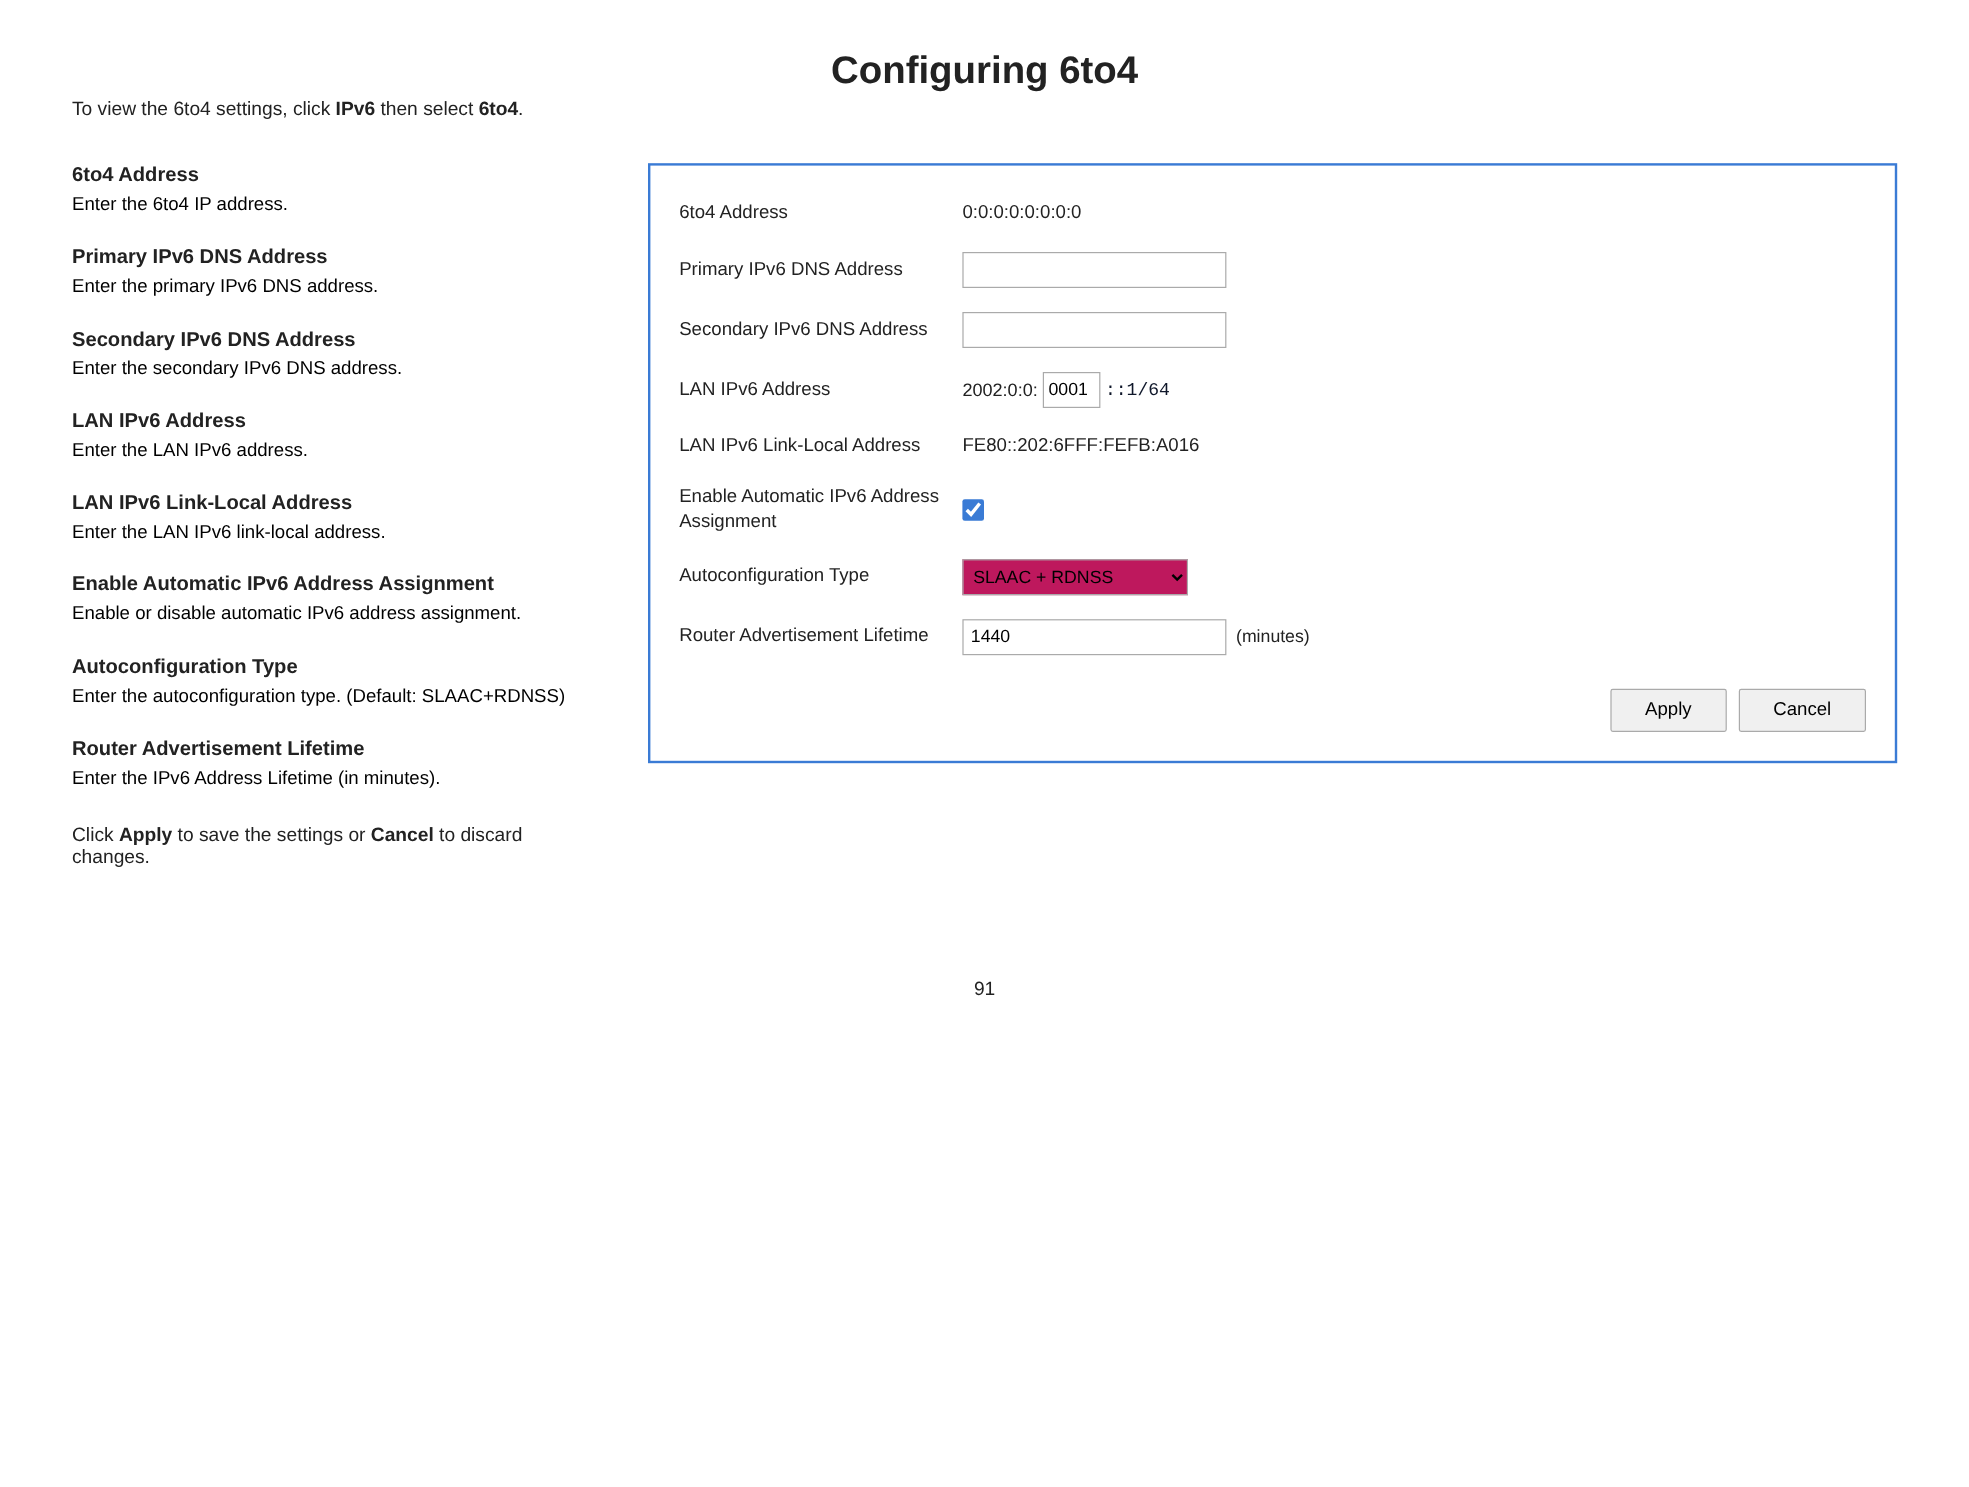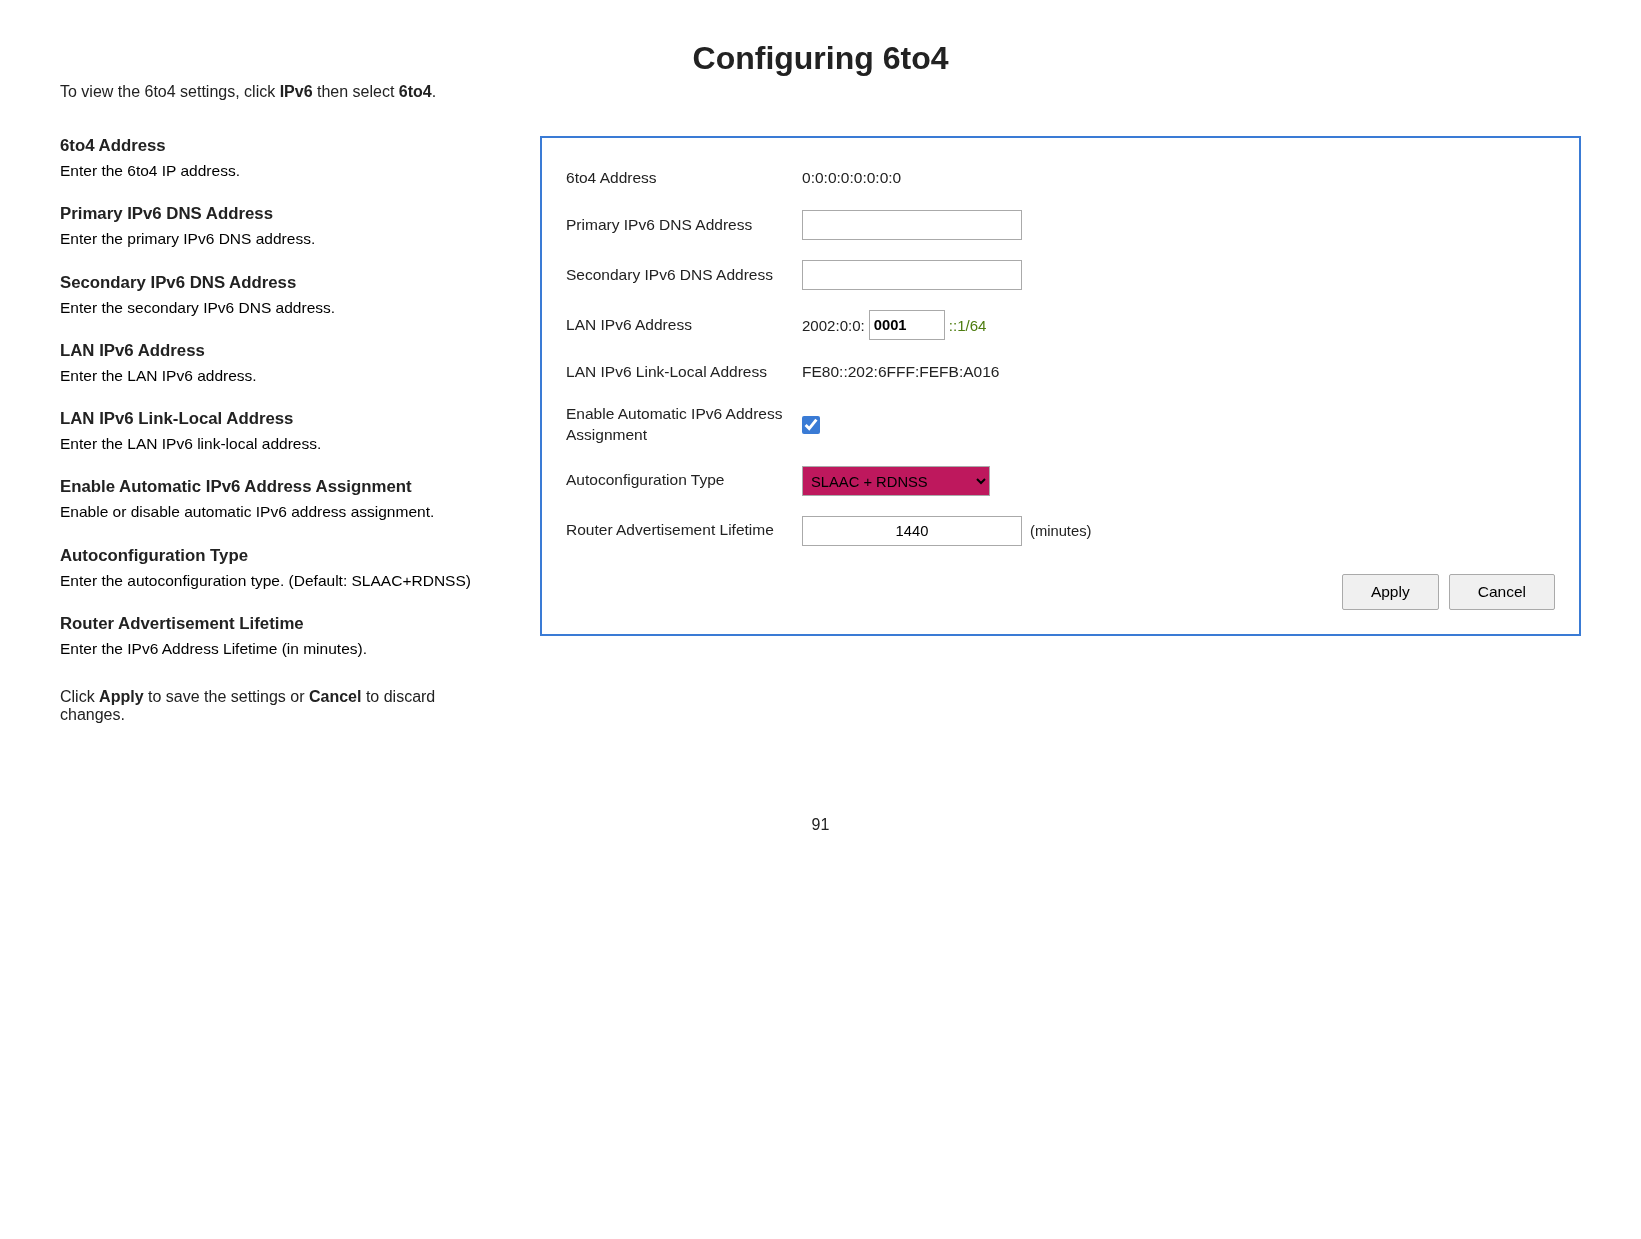--- a/index.html
+++ b/index.html
@@ -91,46 +91,45 @@
       color: #222;
     }
 
     .form-input {
       width: 220px;
       height: 30px;
       border: 1px solid #aaa;
       padding: 2px 6px;
       font-size: 0.95em;
       background: #fff;
-      text-align: center;
     }
 
     .lan-ipv6-row {
       display: flex;
       align-items: center;
       gap: 4px;
     }
 
     .lan-prefix {
       font-size: 0.97em;
       color: #222;
     }
 
     .lan-input-small {
-      width: 76px;
+      width: 48px;
       height: 30px;
       border: 1px solid #aaa;
       padding: 2px 4px;
       font-size: 0.95em;
-      font-weight: bold;
     }
 
     .lan-suffix {
       font-size: 0.97em;
-      color: #4d7c0f;
+      color: #0f172a;
+      font-family: Liberation Mono, monospace;
     }
 
     .checkbox-cell {
       display: flex;
       align-items: center;
     }
 
     .checkbox-cell input[type="checkbox"] {
       width: 18px;
       height: 18px;

